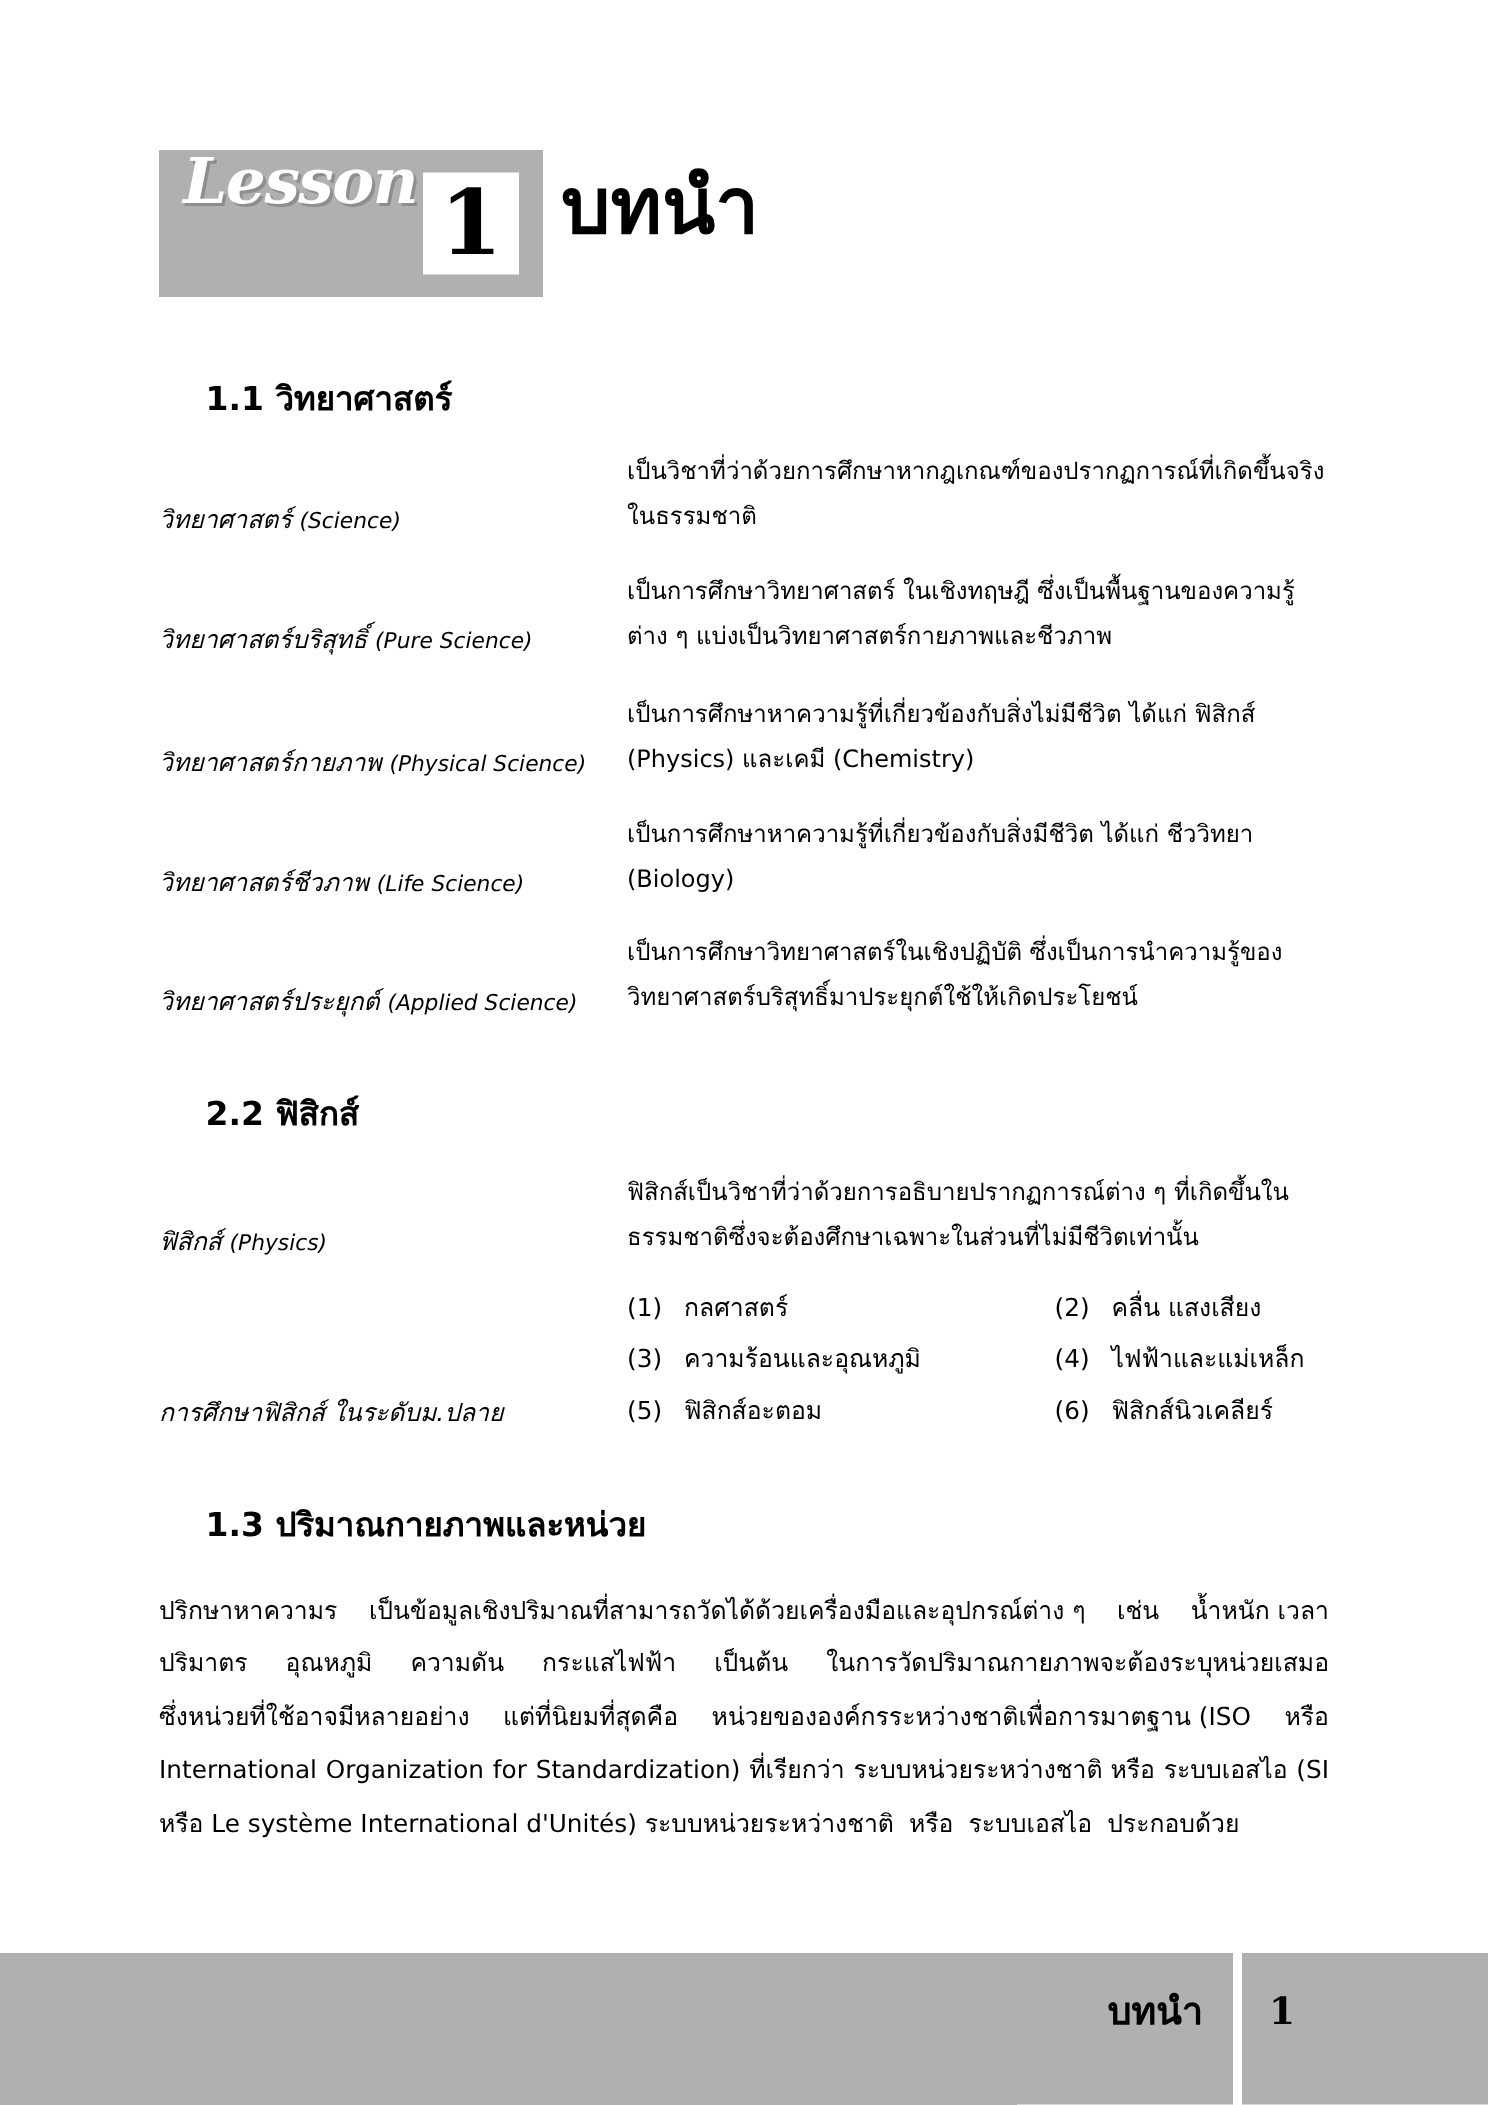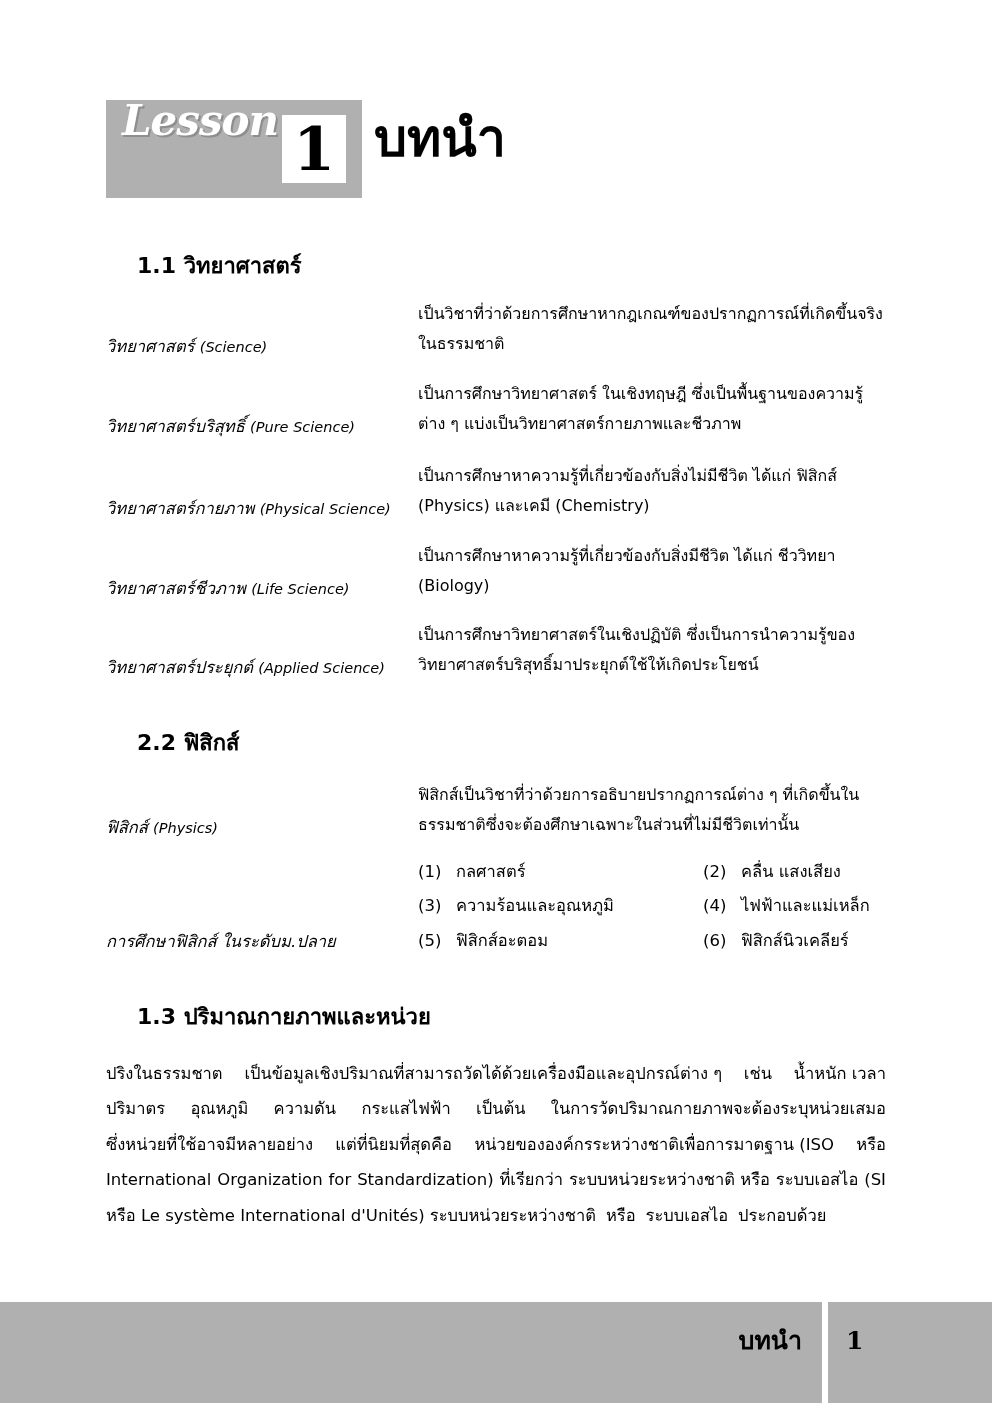--- a/index.html
+++ b/index.html
@@ -295,21 +295,21 @@
           <span class="topic-num">(6)</span>
           <span>ฟิสิกส์นิวเคลียร์</span>
         </div>
     </div>
   </div>
 
   <div class="section-heading" style="top:999px;">1.3 ปริมาณกายภาพและหน่วย</div>
 
   <div class="body-para" style="top:1056px;">
     <div class="para-line">
-      <span>ปริงในธรรมชาต</span>
+      <span>ปริกษาหาความร</span>
       <span>เป็นข้อมูลเชิงปริมาณที่สามารถวัดได้ด้วยเครื่องมือและอุปกรณ์ต่าง ๆ</span>
       <span>เช่น</span>
       <span>น้ำหนัก เวลา</span>
     </div>
     <div class="para-line">
       <span>ปริมาตร</span>
       <span>อุณหภูมิ</span>
       <span>ความดัน</span>
       <span>กระแสไฟฟ้า</span>
       <span>เป็นต้น</span>

